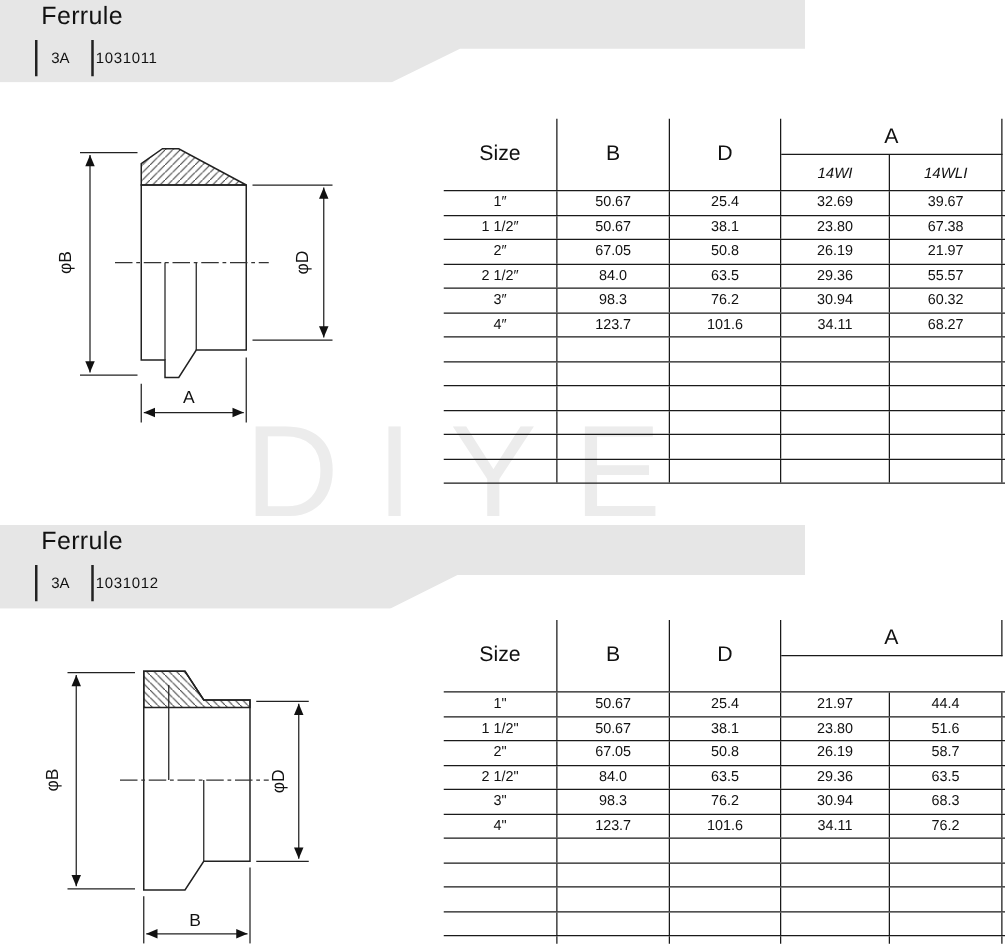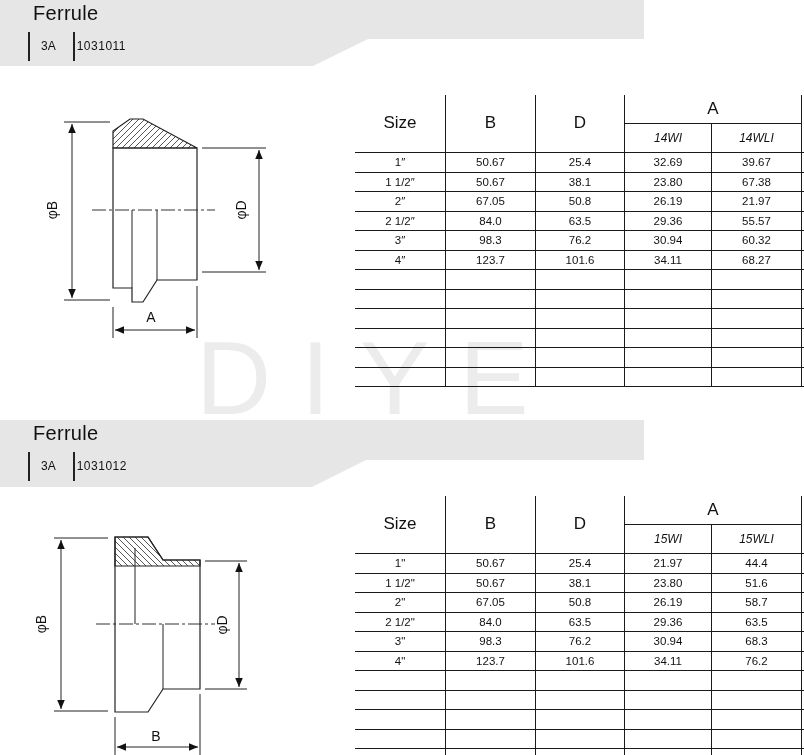--- a/index.html
+++ b/index.html
@@ -253,24 +253,20 @@
   </g>
 </svg>
 
 <div class="spec-table" id="table2">
   <div class="thead">
     <div class="th main">Size</div>
     <div class="th main">B</div>
     <div class="th main">D</div>
     <div class="agroup">
       <div class="th-a">A</div>
-      <div class="asub">
-        <div class="th-sub">15WI</div>
-        <div class="th-sub">15WLI</div>
-      </div>
     </div>
   </div>
   <div class="tbody">
       <div class="tr">
         <div class="td">1"</div>
         <div class="td">50.67</div>
         <div class="td">25.4</div>
         <div class="td">21.97</div>
         <div class="td">44.4</div>
       </div>

